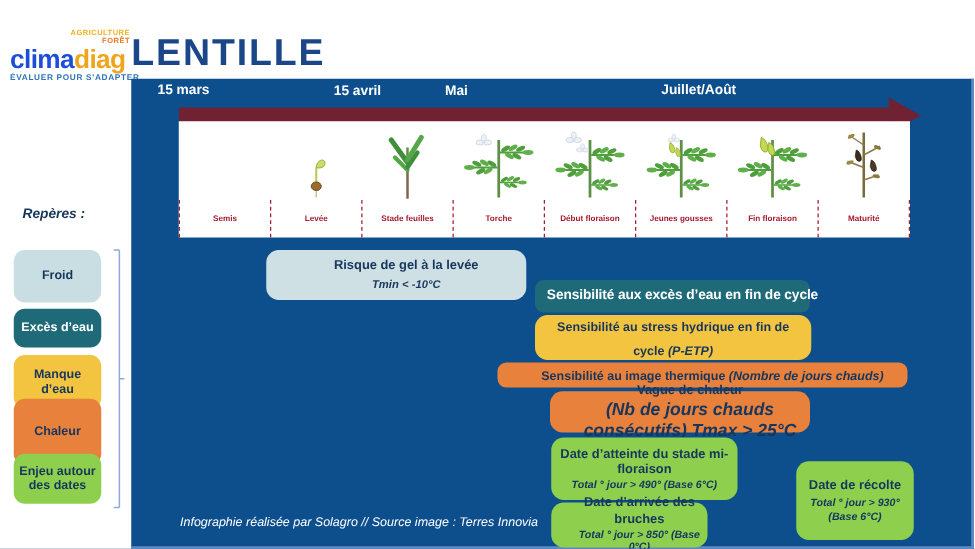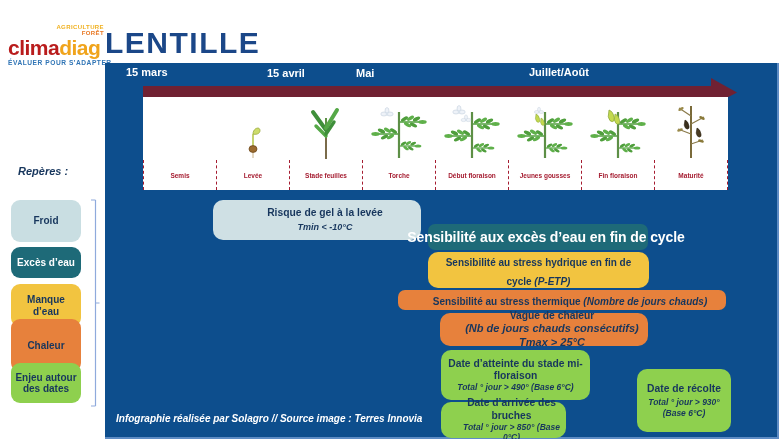--- a/index.html
+++ b/index.html
@@ -6,21 +6,21 @@
   body{
     width:780px;height:439px;position:relative;background:#ffffff;
     font-family:"Liberation Sans","DejaVu Sans",sans-serif;overflow:hidden;
   }
   
   .logo{position:absolute;left:8px;top:24px;width:120px;line-height:1;}
   .logo-tags{text-align:right;width:96px;font-weight:700;}
   .logo-tag1{font-size:6px;color:#f0b01e;letter-spacing:.4px;}
   .logo-tag2{font-size:6px;color:#e87722;letter-spacing:.4px;}
   .logo-brand{font-size:21px;font-weight:800;letter-spacing:-0.5px;margin-top:1px;}
-  .logo-brand .clima{color:#b91c1c;}
+  .logo-brand .clima{color:#1d4ed8;}
   .logo-brand .diag{color:#f0a41c;}
   .logo-tagline{font-size:6.6px;color:#2f74b5;letter-spacing:.55px;margin-top:2px;font-weight:600;}
   
   .main-title{
     position:absolute;left:105px;width:672px;top:26px;
     font-size:30px;font-weight:800;color:#1b4788;letter-spacing:1.5px;
   }
   
   .panel{
     position:absolute;left:105px;top:63px;width:672px;height:374px;
@@ -62,40 +62,40 @@
   .ibox{
     position:absolute;box-sizing:border-box;display:flex;flex-direction:column;
     align-items:center;justify-content:center;text-align:center;
     color:#17365d;font-weight:700;line-height:1.2;padding-left:16px;
   }
   .ibox .t{font-size:10.3px;}
   .ibox .d{font-size:9px;font-style:italic;}
   .bx-gel{left:213px;top:200px;width:208px;height:40px;background:#cfe0e4;border-radius:10px;}
   .bx-gel .d{margin-top:2px;}
   .bx-exces{left:428px;top:224px;width:220px;height:26px;background:#1e6a78;border-radius:7px;color:#ffffff;}
-  .bx-exces .t{font-size:14px;white-space:nowrap;letter-spacing:-0.1px;}
+  .bx-exces .t{font-size:11px;white-space:nowrap;letter-spacing:-0.1px;}
   .bx-hydr{left:428px;top:252px;width:221px;height:36px;background:#f2c440;border-radius:10px;padding:0 8px;}
   .bx-hydr .t{font-size:10px;display:inline;}
   .bx-hydr .d{font-size:10px;display:inline;}
   .bx-therm{left:398px;top:290px;width:328px;height:20px;background:#e7813c;border-radius:7px;}
   .bx-therm .t{font-size:10px;white-space:nowrap;display:inline;}
   .bx-therm .d{font-size:10px;display:inline;white-space:nowrap;}
   .bx-vague{left:440px;top:313px;width:208px;height:33px;background:#e7813c;border-radius:10px;}
-  .bx-vague .d{font-size:11px;}
+  .bx-vague .d{font-size:14px;}
   .bx-miflo{left:441px;top:350px;width:149px;height:50px;background:#8ed04e;border-radius:10px;padding:0 6px;}
   .bx-miflo .d{font-size:8.5px;}
   .bx-bruches{left:441px;top:402px;width:125px;height:36px;background:#8ed04e;border-radius:10px;}
   .bx-bruches .d{font-size:8.5px;}
   .bx-recolte{left:637px;top:369px;width:94px;height:63px;background:#8ed04e;border-radius:10px;padding:0 4px;}
   .bx-recolte .t{margin-bottom:2px;}
   .bx-recolte .d{font-size:8.5px;}
   
   .credit{
-    position:absolute;left:116px;top:413px;color:#ffffff;font-size:10px;
-    font-style:italic;font-weight:700;
+    position:absolute;left:144px;top:413px;color:#ffffff;font-size:10px;
+    font-style:italic;font-weight:400;
   }
 </style>
 </head>
 <body>
 
 <svg width="0" height="0" style="position:absolute" aria-hidden="true">
   <defs>
     <g id="pbr">
       <path d="M0,0 L14.5,0" stroke="#4f9e3c" stroke-width="1" fill="none"></path>
       <ellipse cx="3" cy="-2" rx="2.6" ry="1.2" fill="#4f9e3c" transform="rotate(-30 3 -2)"></ellipse>
@@ -243,21 +243,21 @@
 
 <div class="ibox bx-exces">
   <div class="t">Sensibilité aux excès d’eau en fin de cycle</div>
 </div>
 
 <div class="ibox bx-hydr">
   <div><span class="t">Sensibilité au stress hydrique en fin de cycle </span><span class="d">(P-ETP)</span></div>
 </div>
 
 <div class="ibox bx-therm">
-  <div><span class="t">Sensibilité au stress thermique </span><span class="d">(Nombre de jours chauds)</span></div>
+  <div><span class="t">Sensibilité au image thermique </span><span class="d">(Nombre de jours chauds)</span></div>
 </div>
 
 <div class="ibox bx-vague">
   <div class="t">Vague de chaleur</div>
   <div class="d">(Nb de jours chauds consécutifs)  Tmax &gt; 25°C</div>
 </div>
 
 <div class="ibox bx-miflo">
   <div class="t">Date d’atteinte du stade mi-floraison</div>
   <div class="d">Total ° jour &gt; 490° (Base 6°C)</div>

